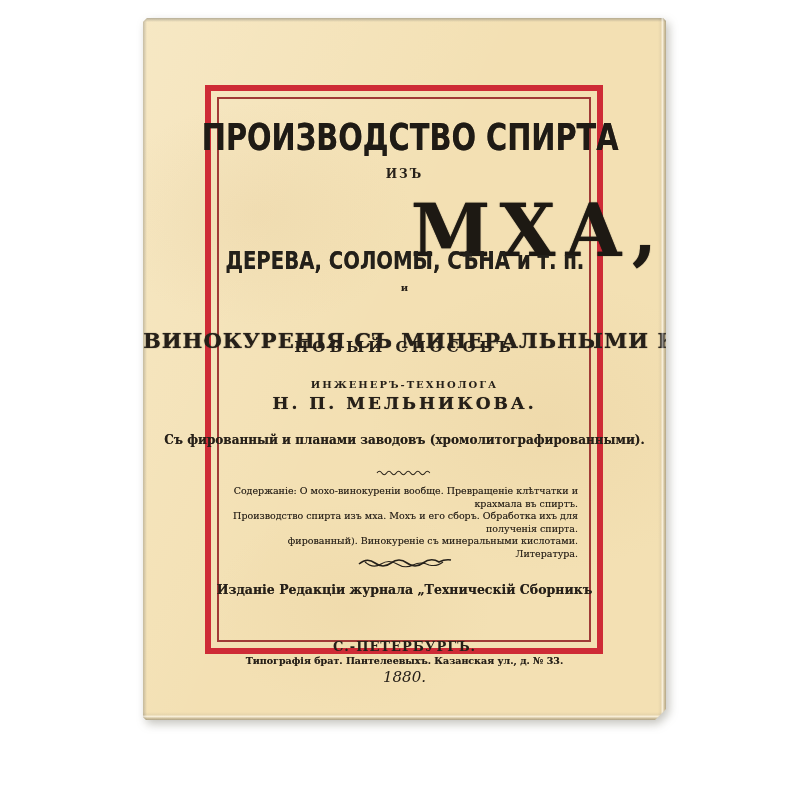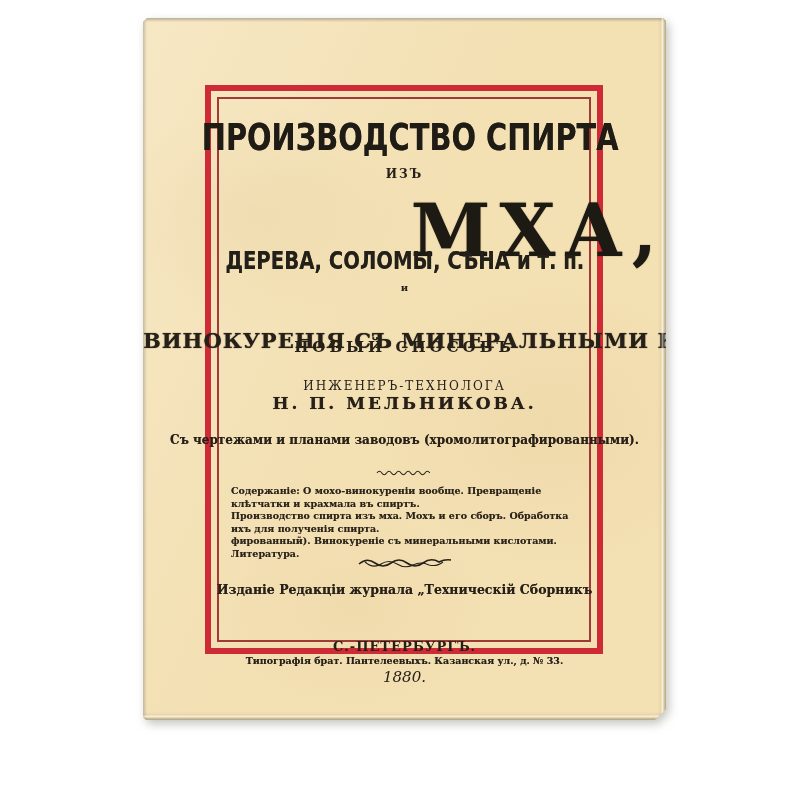--- a/index.html
+++ b/index.html
@@ -113,37 +113,37 @@
     top: 286px;
     font-size: 15px; font-weight: bold; letter-spacing: 4px; margin-top: 34px;
   }
   .method-name {
     top: 310px;
     font-size: 21px; font-weight: bold; letter-spacing: 1px;
     text-shadow: 0 0 1px rgba(38,30,20,0.9);
   }
   .author-title {
     top: 361px;
-    font-size: 12px; font-weight: normal; letter-spacing: 2px;
+    font-size: 10px; font-weight: bold; letter-spacing: 2px;
   }
   .author-name {
     top: 375px;
     font-size: 17px; font-weight: bold; letter-spacing: 3px;
     text-shadow: 0 0 0.7px rgba(38,30,20,0.8);
   }
   .note-line {
     top: 415px;
     font-size: 12px; font-weight: bold;
     text-shadow: 0 0 0.4px rgba(38,30,20,0.6);
   }
   .divider-small { top: 444px; }
   .contents-block {
     position: absolute; left: 88px; right: 88px; top: 467px;
-    font-size: 9.5px; font-weight: bold; line-height: 12.5px;
-    text-align: left; color: #2b241b;
+    font-size: 9.5px; font-weight: normal; line-height: 12.5px;
+    text-align: right; color: #2b241b;
     text-shadow: 0 0 0.4px rgba(43,36,27,0.55);
   }
   .divider-large { top: 534px; }
   .publisher-line {
     top: 564px;
     font-size: 12.5px; font-weight: bold;
     text-shadow: 0 0 0.4px rgba(38,30,20,0.6);
   }
   .city-line {
     top: 621px;
@@ -188,21 +188,21 @@
         <div class="line and-word">и</div>
 
         <div class="line method-intro">НОВЫЙ СПОСОБЪ</div>
 
         <div class="line method-name">ВИНОКУРЕНІЯ СЪ МИНЕРАЛЬНЫМИ КИСЛОТАМИ.</div>
 
         <div class="line author-title">ИНЖЕНЕРЪ-ТЕХНОЛОГА</div>
 
         <div class="line author-name">Н. П. МЕЛЬНИКОВА.</div>
 
-        <div class="line note-line">Съ чертежами и планами заводовъ (хромолитографированными).</div>
+        <div class="line note-line">Съ фированный и планами заводовъ (хромолитографированными).</div>
 
         <div class="line divider-small">
           <svg width="58" height="7" viewBox="0 0 58 7" aria-hidden="true">
             <path d="M1 4 q2.4 -3.4 4.8 0 t4.8 0 t4.8 0 t4.8 0 t4.8 0 t4.8 0 t4.8 0 t4.8 0 t4.8 0 t4.8 0 t4.8 0" fill="none" stroke="#2b241b" stroke-width="1.1"></path>
           </svg>
         </div>
 
         <div class="contents-block">
           <div>Содержаніе: О мохо-винокуреніи вообще. Превращеніе клѣтчатки и крахмала въ спиртъ.</div>
           <div>Производство спирта изъ мха. Мохъ и его сборъ. Обработка ихъ для полученія спирта.</div>

